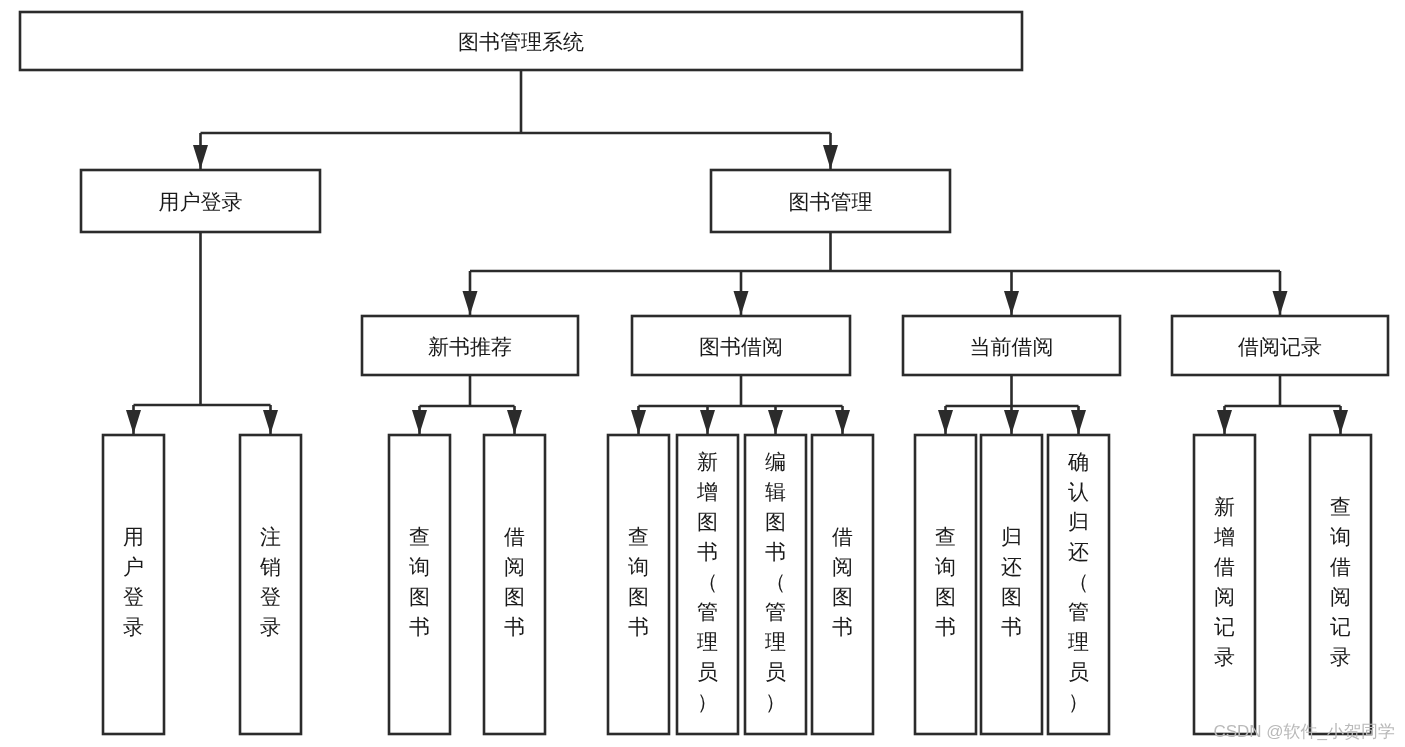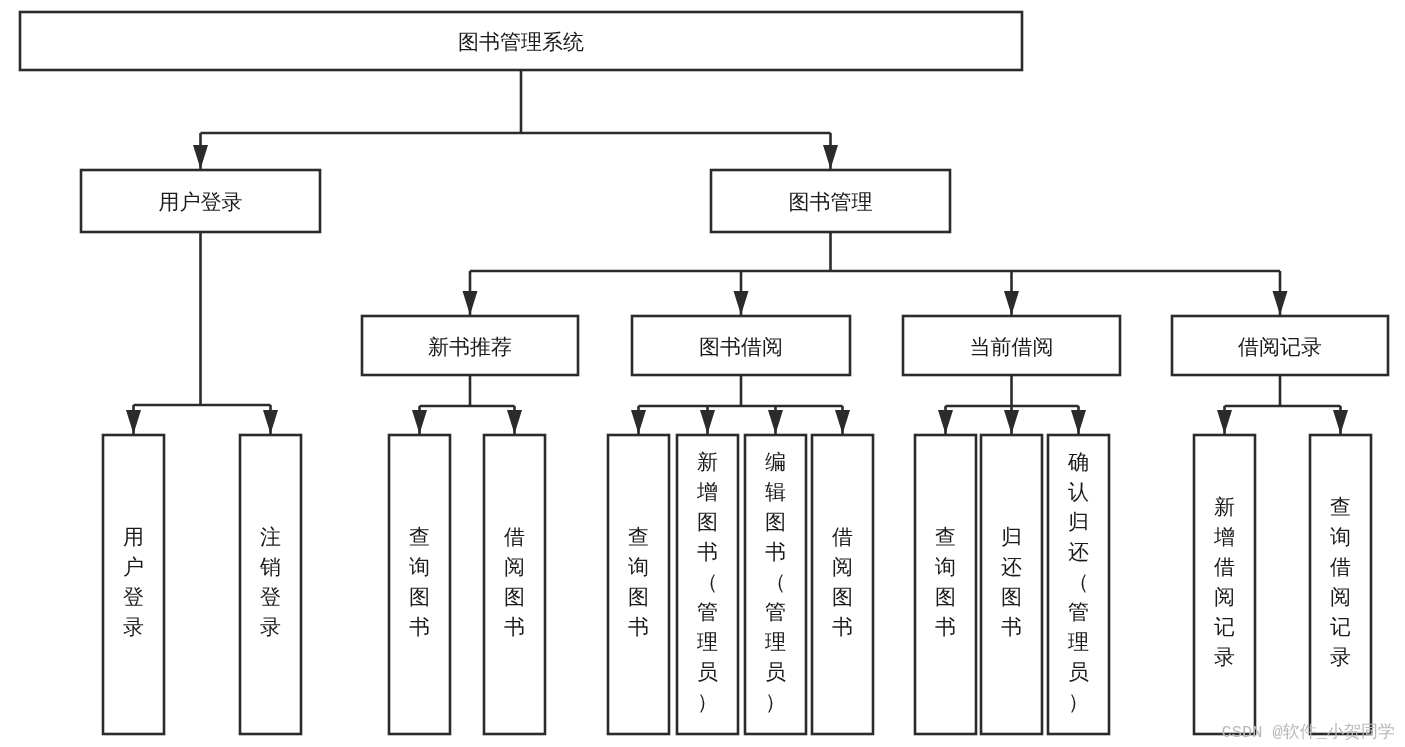--- a/index.html
+++ b/index.html
@@ -53,21 +53,21 @@
   .node-label-v {
     font-family: "DejaVu Sans", "Liberation Sans", sans-serif;
     font-size: 21px;
     fill: #1a1a1a;
     text-anchor: middle;
   }
   .watermark {
     position: absolute;
     right: 10px;
     bottom: 4px;
-    font-family: Liberation Mono, monospace;
+    font-family: Liberation Sans, sans-serif;
     font-size: 17px;
     color: #b9b9b9;
     white-space: nowrap;
     user-select: none;
   }
 </style>
 </head>
 <body>
 
 <div id="diagram-root">

